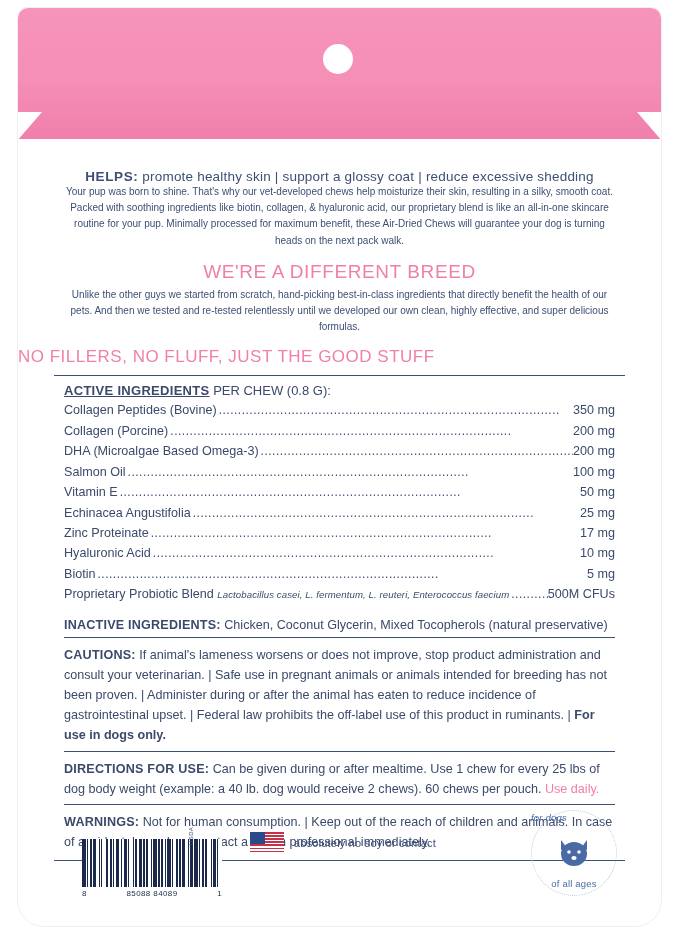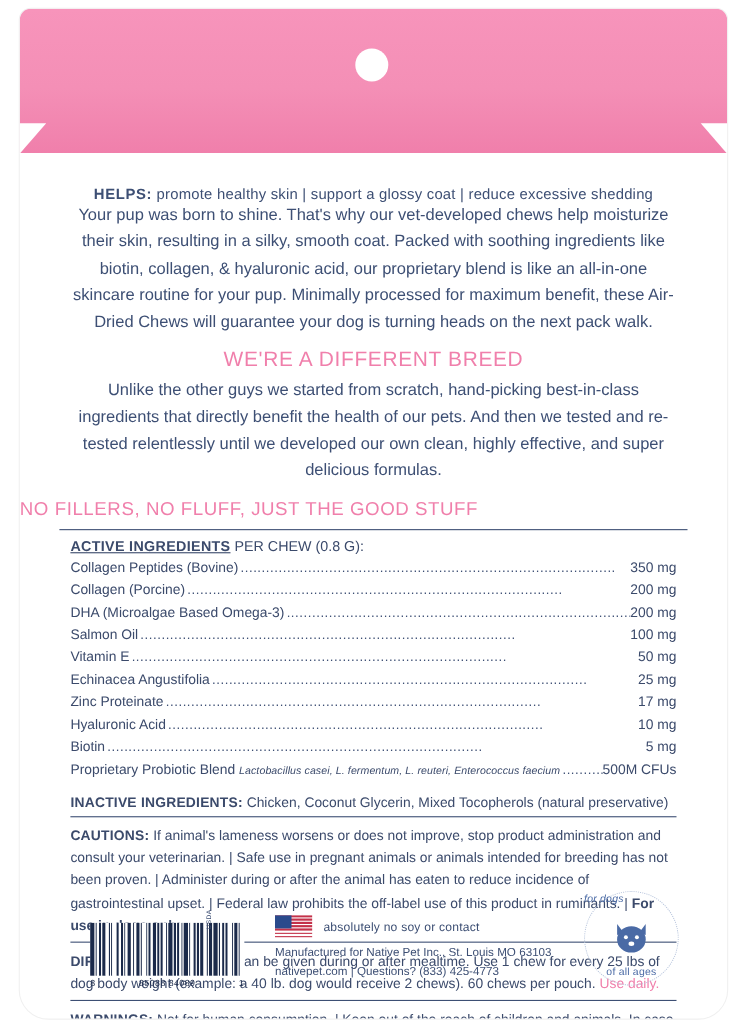--- a/index.html
+++ b/index.html
@@ -95,21 +95,21 @@
     color: #f07fab;
     font-size: 19px;
     letter-spacing: .6px;
     margin: 10px 0 4px 0;
     font-weight: normal;
   }
 
   .body-copy {
     margin: 0 44px;
     text-align: center;
-    font-size: 15px;
+    font-size: 10px;
     line-height: 1.62;
     color: #3d4f74;
   }
 
   .headline-pink.second { margin-top: 12px; }
 
   .no-fillers {
     color: #f07fab;
     font-size: 17px;
     letter-spacing: .5px;
@@ -493,24 +493,20 @@
           <div class="stripe" style="top:6.2px"></div>
           <div class="stripe" style="top:9.3px"></div>
           <div class="stripe" style="top:12.4px"></div>
           <div class="stripe" style="top:15.5px"></div>
           <div class="stripe" style="top:18.6px"></div>
           <div class="canton"></div>
         </div>
         <div class="flag-text">absolutely no soy or contact</div>
       </div>
 
-      <div class="mfg">
-        <div>Manufactured for Native Pet Inc., St. Louis MO 63103</div>
-        <div>nativepet.com | Questions? (833) 425-4773</div>
-      </div>
 
       <div class="seal">
         <div class="ring"></div>
         <svg class="dog" width="40" height="34" viewBox="0 0 40 34">
           <path d="M7 4 L13 12 L7 14 Z" fill="#4a6aa5"></path>
           <path d="M33 4 L27 12 L33 14 Z" fill="#4a6aa5"></path>
           <ellipse cx="20" cy="18" rx="13" ry="12" fill="#4a6aa5"></ellipse>
           <circle cx="15" cy="16" r="1.8" fill="#ffffff"></circle>
           <circle cx="25" cy="16" r="1.8" fill="#ffffff"></circle>
           <ellipse cx="20" cy="22" rx="2.6" ry="2" fill="#ffffff"></ellipse>

